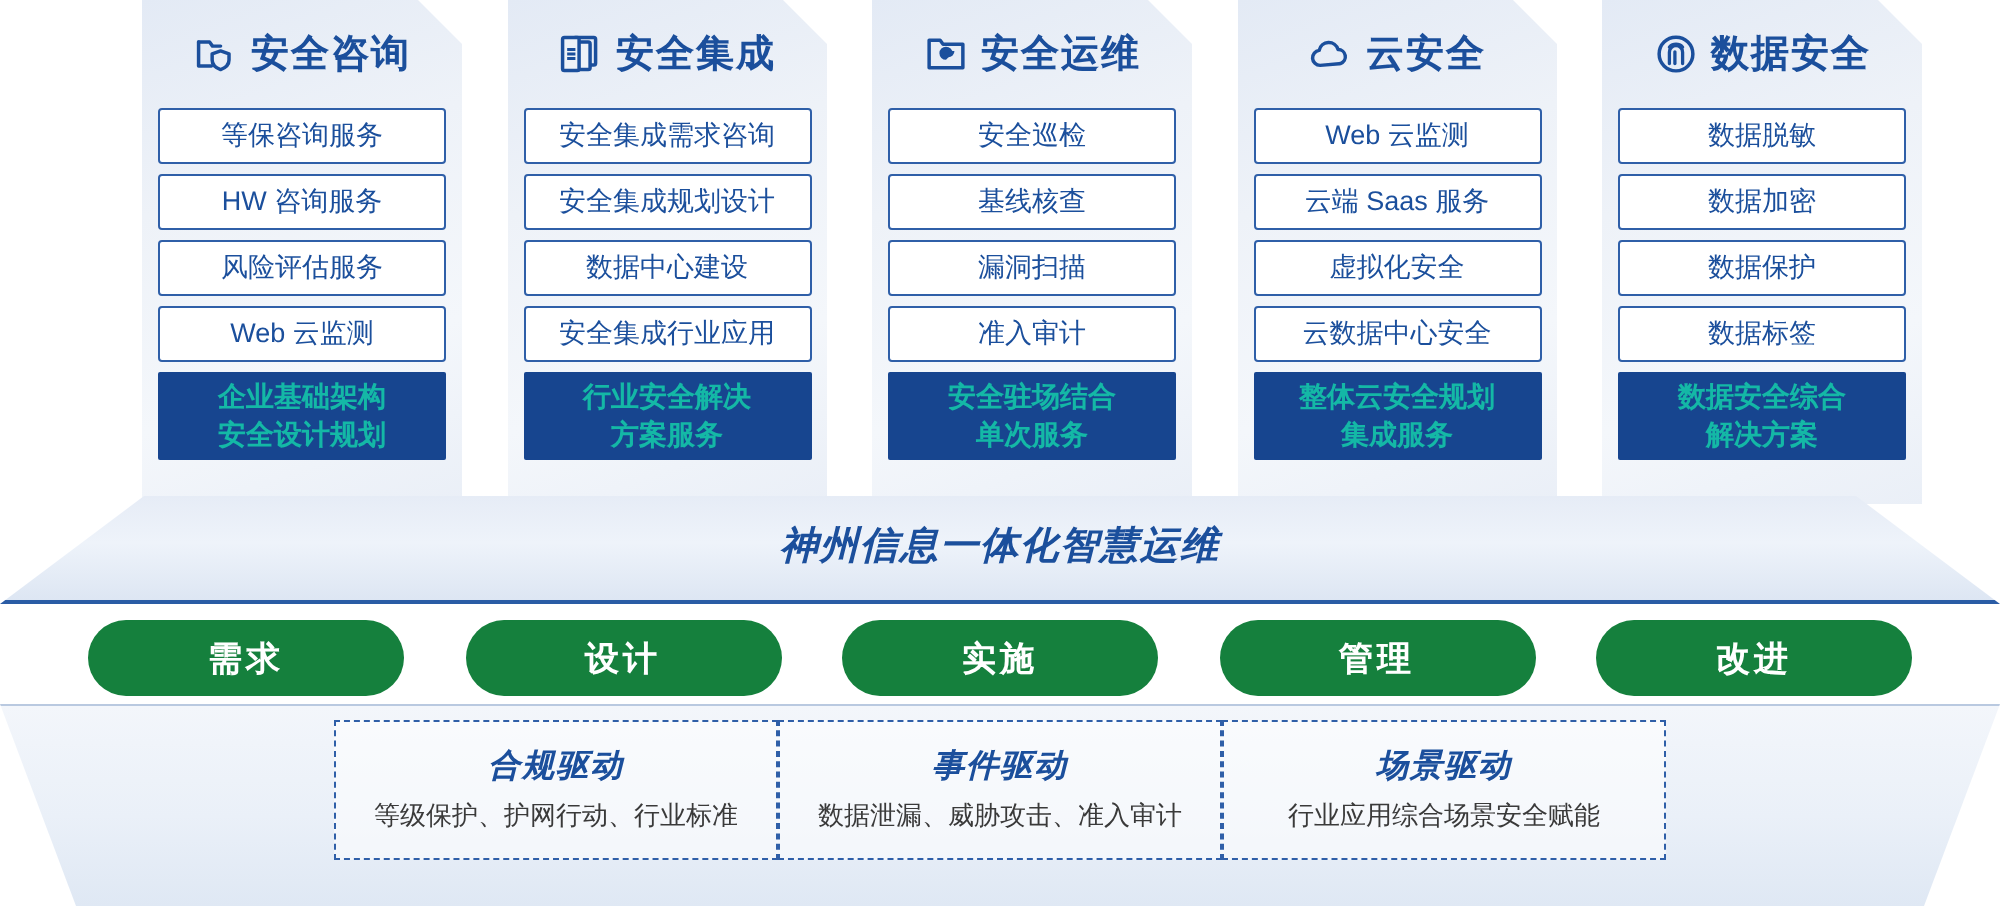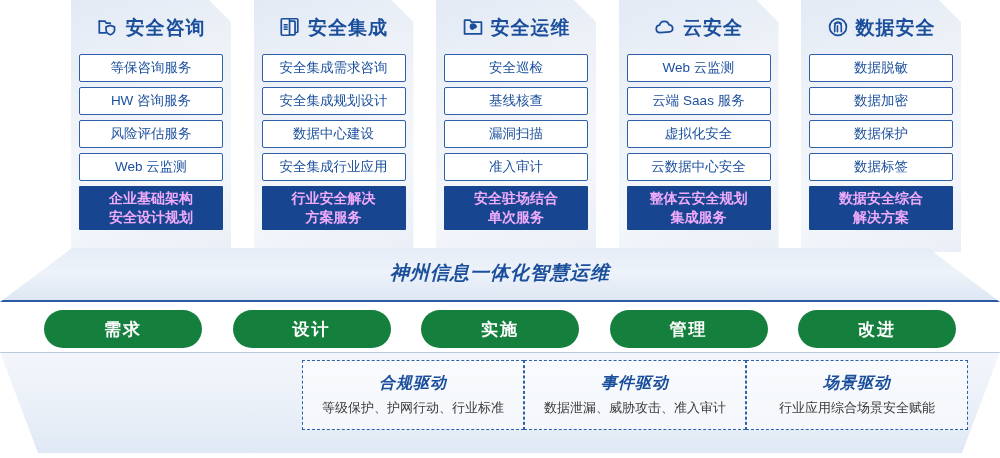--- a/index.html
+++ b/index.html
@@ -77,21 +77,21 @@
     align-items: center;
     justify-content: center;
     white-space: nowrap;
     box-sizing: border-box;
   }
   .summary {
     margin-top: 5px;
     width: 100%;
     height: 44px;
     background: #17458f;
-    color: #f0abfc;
+    color: #14b8a6;
     font-size: 14px;
     font-weight: bold;
     line-height: 19px;
     display: flex;
     flex-direction: column;
     align-items: center;
     justify-content: center;
     box-sizing: border-box;
     text-align: center;
     border-radius: 1px;
@@ -160,21 +160,21 @@
     clip-path: polygon(0 0, 1000px 0, 962px 100%, 38px 100%);
     border-top: 1.5px solid #b9c9e0;
   }
   #drivers {
     position: absolute;
     left: 0;
     top: 352px;
     width: 1000px;
     height: 100px;
     display: flex;
-    justify-content: flex-end;
+    justify-content: center;
     align-items: flex-start;
     padding: 8px 32px 0 32px;
     box-sizing: border-box;
   }
   .driver {
     width: 222px;
     height: 70px;
     border: 1.6px dashed #2f5fa8;
     background: rgba(255,255,255,0.55);
     box-sizing: border-box;

